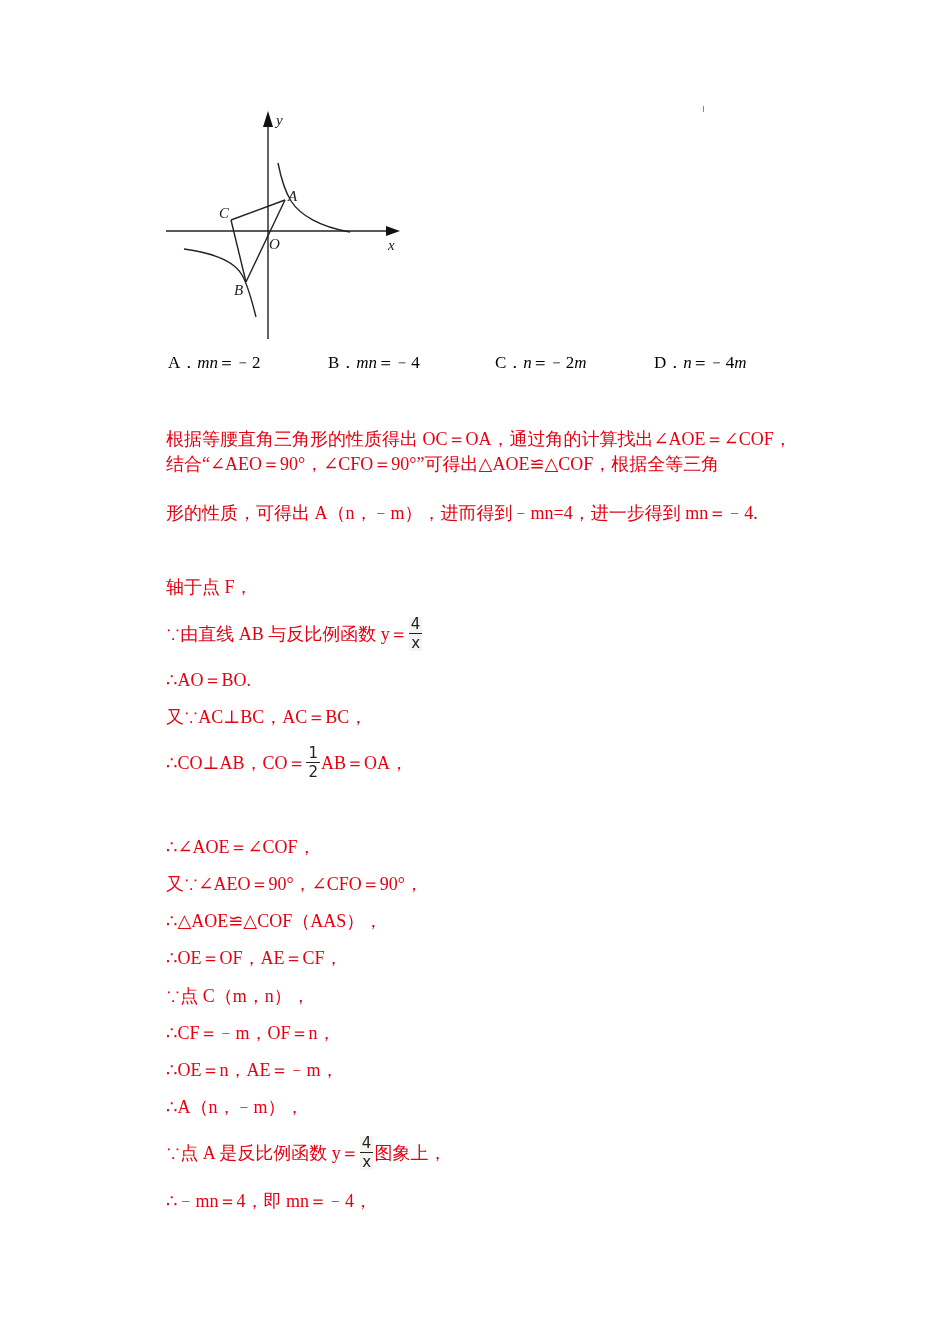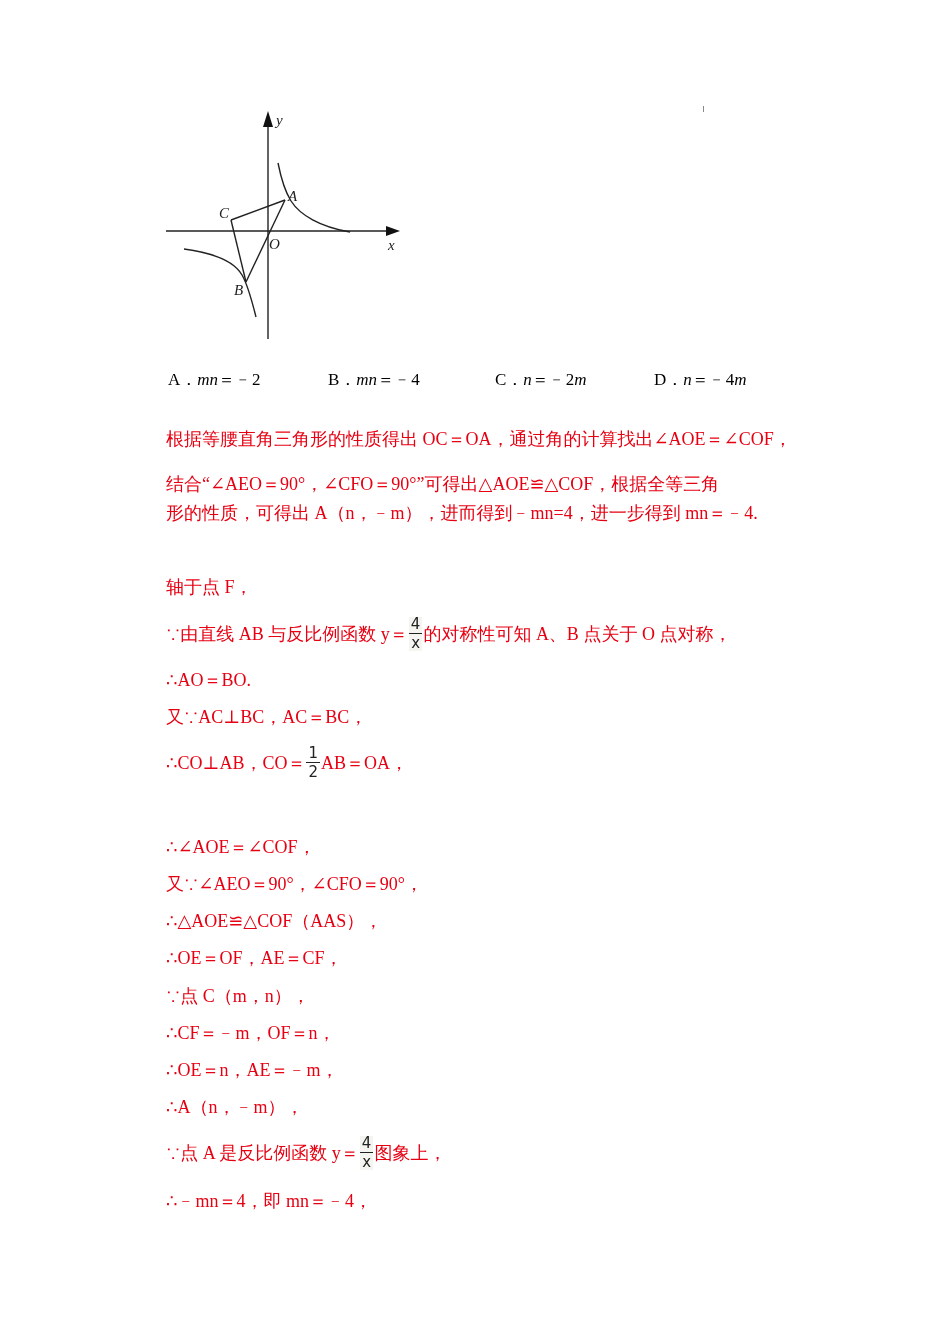--- a/index.html
+++ b/index.html
@@ -1,21 +1,21 @@
 <!DOCTYPE html>
 <html><head>
 <meta charset="utf-8">
 <style>
   html, body { margin: 0; padding: 0; background: #ffffff; }
   body { width: 950px; height: 1344px; position: relative; overflow: hidden;
          font-family: "Liberation Serif", "DejaVu Serif", serif; }
   .page { position: absolute; left: 0; top: 0; width: 950px; height: 1344px; }
   .marker { position: absolute; left: 703px; top: 106px; width: 1px; height: 6px; background: #888; }
   .figure { position: absolute; left: 160px; top: 105px; width: 250px; height: 245px; }
-  .options { position: absolute; left: 168px; top: 368px; width: 700px; height: 26px;
+  .options { position: absolute; left: 168px; top: 351px; width: 700px; height: 26px;
              font-size: 17px; color: #000; font-family: Liberation Serif, serif; }
   .opt { position: absolute; top: 0; white-space: nowrap; }
   .opt .lbl { font-style: normal; }
   .opt i { font-style: italic; }
   .line { position: absolute; left: 166px; font-size: 18px; color: #e60012; white-space: nowrap; line-height: 24px; }
   .frac { display: inline-block; vertical-align: middle; text-align: center; color: #222;
           font-family: "DejaVu Sans", sans-serif; font-size: 15px; line-height: 15px; margin: 0 1px; position: relative; top: -2px; }
   .frac .num { display: block; border-bottom: 1px solid #222; padding: 0 2px 1px; }
   .frac .den { display: block; padding-top: 2px; }
   .frac.bg { background: #f4f4f0; }
@@ -66,27 +66,27 @@
     </span>
     <span class="opt" style="left:327px">
       <span class="lbl">C．</span><i>n</i><span>＝﹣2</span><i>m</i>
     </span>
     <span class="opt" style="left:486px">
       <span class="lbl">D．</span><i>n</i><span>＝﹣4</span><i>m</i>
     </span>
   </div>
 
   <div class="line" style="top:427px">根据等腰直角三角形的性质得出 OC＝OA，通过角的计算找出∠AOE＝∠COF，</div>
-  <div class="line" style="top:472px">结合“∠AEO＝90°，∠CFO＝90°”可得出△AOE≌△COF，根据全等三角</div>
+  <div class="line" style="top:452px">结合“∠AEO＝90°，∠CFO＝90°”可得出△AOE≌△COF，根据全等三角</div>
   <div class="line" style="top:501px">形的性质，可得出 A（n，﹣m），进而得到﹣mn=4，进一步得到 mn＝﹣4.</div>
 
   <div class="line" style="top:575px">轴于点 F，</div>
 
   <div class="line" style="top:619px">
-    <span>∵由直线 AB 与反比例函数 y＝</span><span class="frac bg"><span class="num">4</span><span class="den">x</span></span><span>的对称性可知 A、B 点关于 O 点对称，</span>
+    <span>∵由直线 AB 与反比例函数 y＝</span><span class="frac bg"><span class="num">4</span><span class="den">x</span></span>
   </div>
   <div class="line" style="top:668px">∴AO＝BO.</div>
   <div class="line" style="top:705px">又∵AC⊥BC，AC＝BC，</div>
   <div class="line" style="top:748px">
     <span>∴CO⊥AB，CO＝</span><span class="frac"><span class="num">1</span><span class="den">2</span></span><span>AB＝OA，</span>
   </div>
   <div class="line" style="top:835px">∴∠AOE＝∠COF，</div>
   <div class="line" style="top:872px">又∵∠AEO＝90°，∠CFO＝90°，</div>
   <div class="line" style="top:909px">∴△AOE≌△COF（AAS），</div>
   <div class="line" style="top:946px">∴OE＝OF，AE＝CF，</div>

